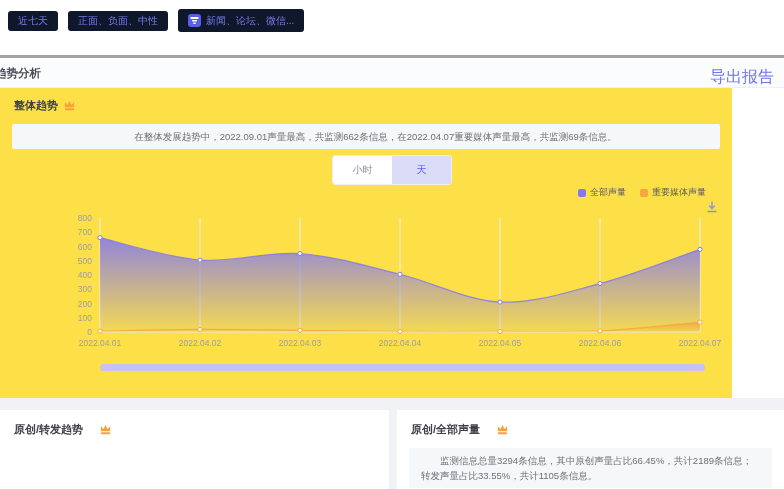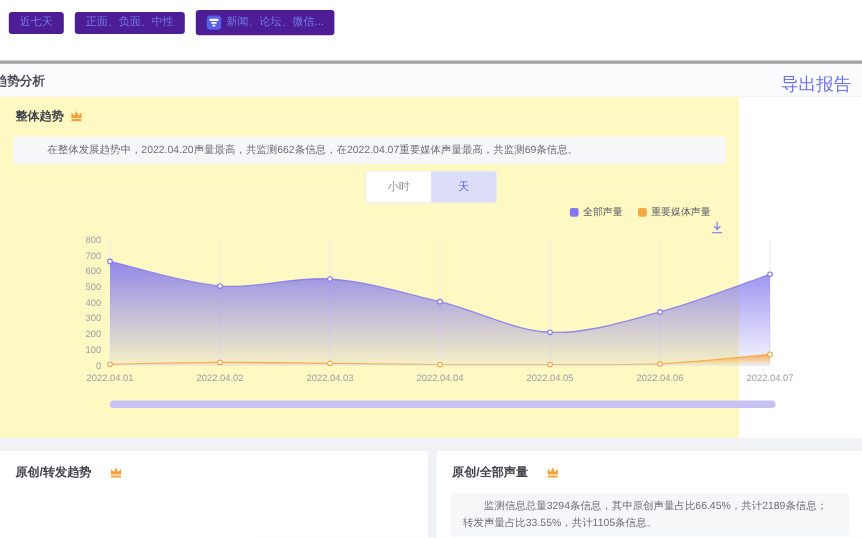--- a/index.html
+++ b/index.html
@@ -1,34 +1,34 @@
 <!DOCTYPE html>
 <html><head>
 <meta charset="utf-8">
 <style>
   html,body{margin:0;padding:0;background:#fff;}
   body{font-family:"Liberation Sans","DejaVu Sans",sans-serif;-webkit-font-smoothing:antialiased;}
   .stage{position:relative;width:784px;height:489px;overflow:hidden;background:#fff;}
 
   
   .filter-bar{position:absolute;top:9px;left:8px;display:flex;gap:10px;align-items:center;}
-  .chip{display:inline-flex;align-items:center;gap:5px;background:#4c1d95;color:#767bea;
+  .chip{display:inline-flex;align-items:center;gap:5px;background:#0f172a;color:#767bea;
         font-size:10px;padding:5px 10px;border-radius:3px;line-height:1;cursor:pointer;}
   .chip-ico{width:13px;height:13px;border-radius:3px;background:#585ee6;display:inline-flex;
         align-items:center;justify-content:center;}
   .chip-ico svg{display:block;}
 
   
   .header-bar{position:absolute;top:55px;left:0;width:784px;height:33px;background:#fbfcfe;
         border-top:3px solid #a3a3a3;border-bottom:1px solid #eef0f4;box-sizing:border-box;}
   .section-title{position:absolute;left:-5px;top:8px;font-size:11.5px;color:#4a4d55;font-weight:600;}
   .export-link{position:absolute;right:10px;top:9px;font-size:16px;color:#6e73f0;cursor:pointer;}
 
   
-  .main-card{position:absolute;top:88px;left:0;width:672px;height:310px;background:#fef9c3;}
+  .main-card{position:absolute;top:88px;left:0;width:732px;height:310px;background:#fde047;text-align:center;}
   .card-title-row{position:absolute;display:flex;align-items:center;gap:5px;}
   .card-title{font-size:11px;color:#3f424a;font-weight:600;}
   .info-box{background:#f6f7f9;border-radius:2px;color:#6b6f76;font-size:9.5px;line-height:15px;
         padding:5px 12px;text-indent:2em;}
   .main-info{position:absolute;top:36px;left:12px;right:12px;}
 
   .toggle{position:absolute;top:67px;left:332px;display:flex;border:1px solid #ebecf4;border-radius:3px;overflow:hidden;}
   .toggle-btn{width:59px;height:28px;display:flex;align-items:center;justify-content:center;
         font-size:10px;background:#fff;color:#8a8e98;cursor:pointer;}
   .toggle-btn.sel{background:#dadcf8;color:#5b61e8;}
@@ -84,21 +84,21 @@
 
   <div class="main-card">
     <div class="card-title-row" style="top:10px;left:14px;">
       <span class="card-title">整体趋势</span>
       <svg width="13" height="13" viewBox="0 0 14 14">
         <path d="M2 9 L2 3.5 L5 6.5 L7 2 L9 6.5 L12 3.5 L12 9 Z" fill="#f6a03a"></path>
         <rect x="2" y="10" width="10" height="2" rx="0.8" fill="#f6a03a"></rect>
       </svg>
     </div>
 
-    <div class="info-box main-info">在整体发展趋势中，2022.04.20声量最高，共监测662条信息，在2022.04.07重要媒体声量最高，共监测69条信息。</div>
+    <div class="info-box main-info">在整体发展趋势中，2022.09.01声量最高，共监测662条信息，在2022.04.07重要媒体声量最高，共监测69条信息。</div>
 
     <div class="toggle">
       <div class="toggle-btn">小时</div>
       <div class="toggle-btn sel">天</div>
     </div>
 
     <div class="legend">
       <div class="legend-item">
         <span class="legend-dot" id="dot0" style="background: rgb(131, 121, 238);"></span>
         <span>全部声量</span>

